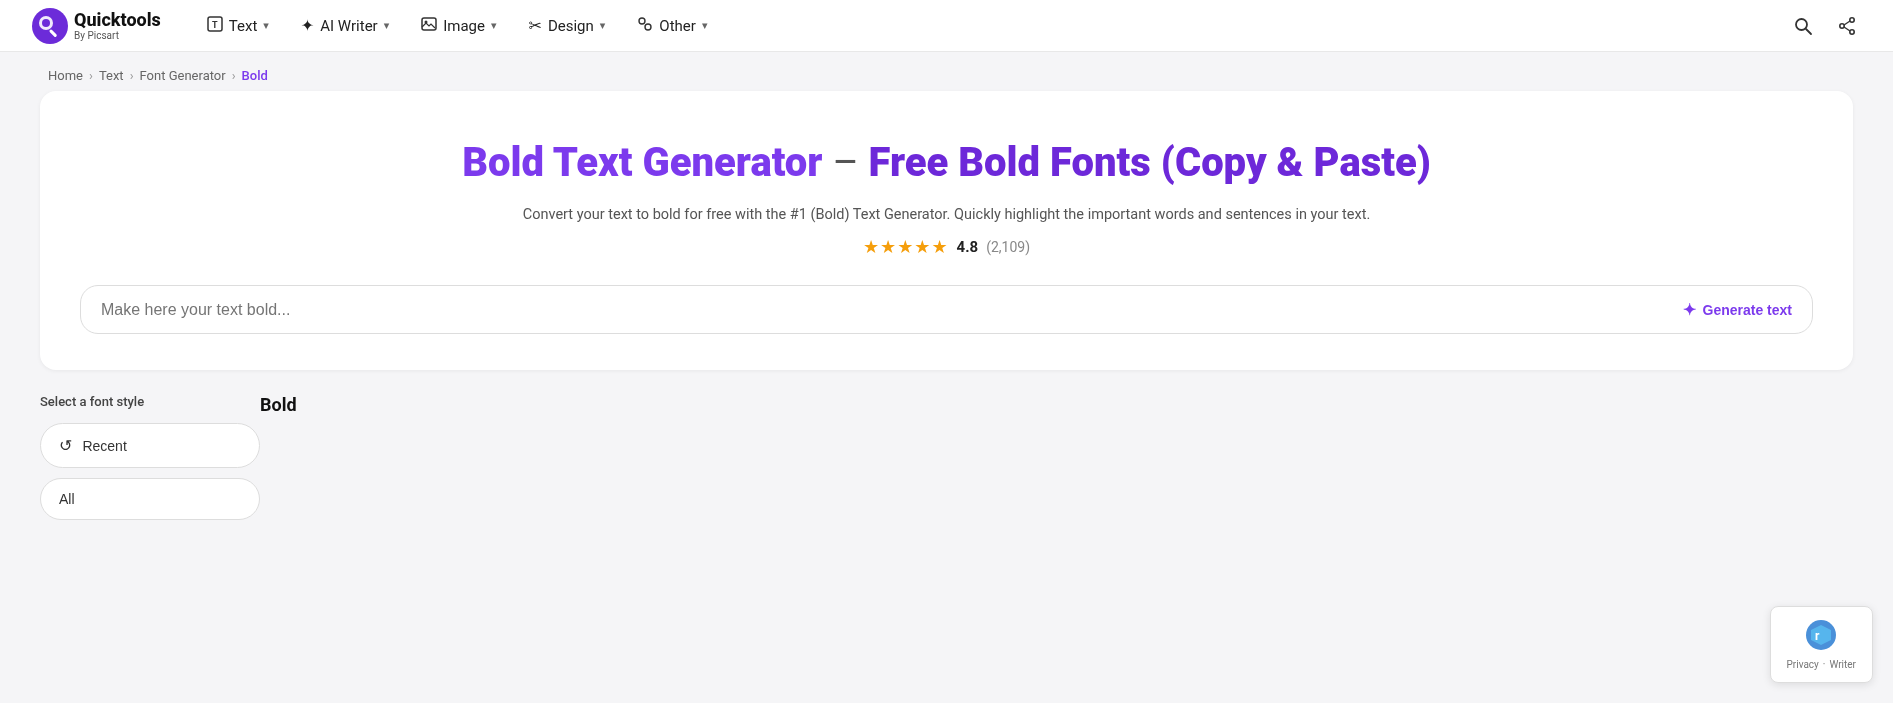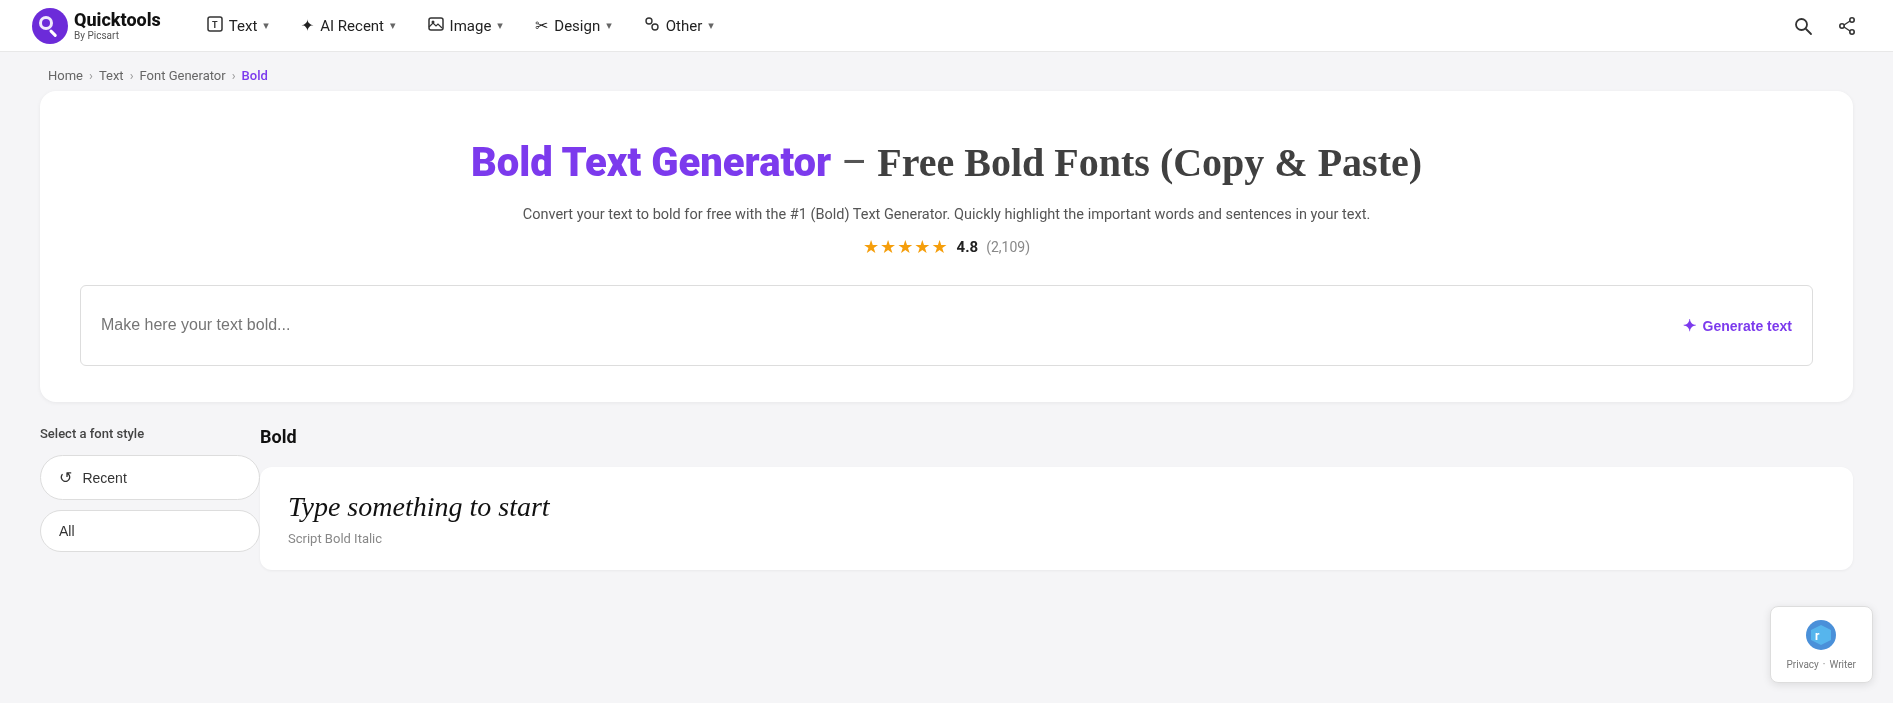--- a/index.html
+++ b/index.html
@@ -102,21 +102,21 @@
       box-shadow: 0 1px 4px rgba(0,0,0,0.06);
     }
     .hero-title {
       font-size: 40px;
       font-weight: 900;
       margin-bottom: 16px;
       line-height: 1.2;
     }
     .hero-title .bold-part { color: #7c3aed; }
     .hero-title .normal-part { color: #555; font-weight: 400; }
-    .hero-title .fancy-part { color: #404040; font-family: Liberation Serif, serif; }
+    .hero-title .fancy-part { color: #6d28d9; }
     .hero-subtitle {
       font-size: 14.5px;
       color: #555;
       margin-bottom: 10px;
       line-height: 1.6;
     }
 
     
     .rating-row {
       display: flex;
@@ -125,24 +125,24 @@
       gap: 8px;
       margin-bottom: 28px;
     }
     .stars { color: #f59e0b; font-size: 18px; letter-spacing: 1px; }
     .rating-num { font-weight: 700; font-size: 15px; }
     .rating-count { color: #888; font-size: 14px; }
 
     
     .text-input-wrap {
       display: flex;
-      align-items: flex-start;
+      align-items: flex-end;
       border: 1.5px solid #ddd;
-      border-radius: 6px;
-      padding: 30px 20px;
+      border-radius: 18px;
+      padding: 14px 20px;
       background: #fff;
     }
     .text-input {
       flex: 1;
       border: none;
       outline: none;
       font-size: 16px;
       color: #999;
       background: transparent;
     }
@@ -281,21 +281,21 @@
         <svg width="16" height="16" viewBox="0 0 16 16" fill="none" xmlns="http://www.w3.org/2000/svg">
           <rect x="1" y="1" width="14" height="14" rx="2" stroke="#333" stroke-width="1.5" fill="none"></rect>
           <text x="5" y="12" font-size="9" font-weight="bold" fill="#333">T</text>
         </svg>
       </span>
       <span>Text</span>
       <span class="chevron">▾</span>
     </div>
     <div class="nav-item">
       <span class="nav-icon">✦</span>
-      <span>AI Recent</span>
+      <span>AI Writer</span>
       <span class="chevron">▾</span>
     </div>
     <div class="nav-item">
       <span class="nav-icon">
         <svg width="16" height="16" viewBox="0 0 16 16" fill="none">
             <rect x="1" y="2" width="14" height="12" rx="2" stroke="#333" stroke-width="1.5" fill="none"></rect>
             <circle cx="5" cy="6" r="1.5" fill="#333"></circle>
             <path d="M1 11 l4-4 3 3 2-2 4 4" stroke="#333" stroke-width="1.2" fill="none"></path>
           </svg>
       </span>
@@ -378,24 +378,20 @@
       <span>Recent</span>
     </button>
     <button class="filter-btn">
       <span>All</span>
     </button>
   </div>
 
   <div class="content-area">
     <div class="font-section-title">Bold</div>
 
-    <div class="font-preview-card">
-      <div class="font-preview-text">Type something to start</div>
-      <div class="font-label">Script Bold Italic</div>
-    </div>
   </div>
 
 </div>
 
 <div class="privacy-badge">
   <svg class="recaptcha-logo" viewBox="0 0 32 32" xmlns="http://www.w3.org/2000/svg">
     <circle cx="16" cy="16" r="15" fill="#4a90d9"></circle>
     <path d="M16 6 L26 11 L26 21 L16 26 L6 21 L6 11 Z" fill="#5bc4f5" opacity="0.7"></path>
     <text x="10" y="21" font-size="12" fill="#fff" font-weight="bold">r</text>
   </svg>

